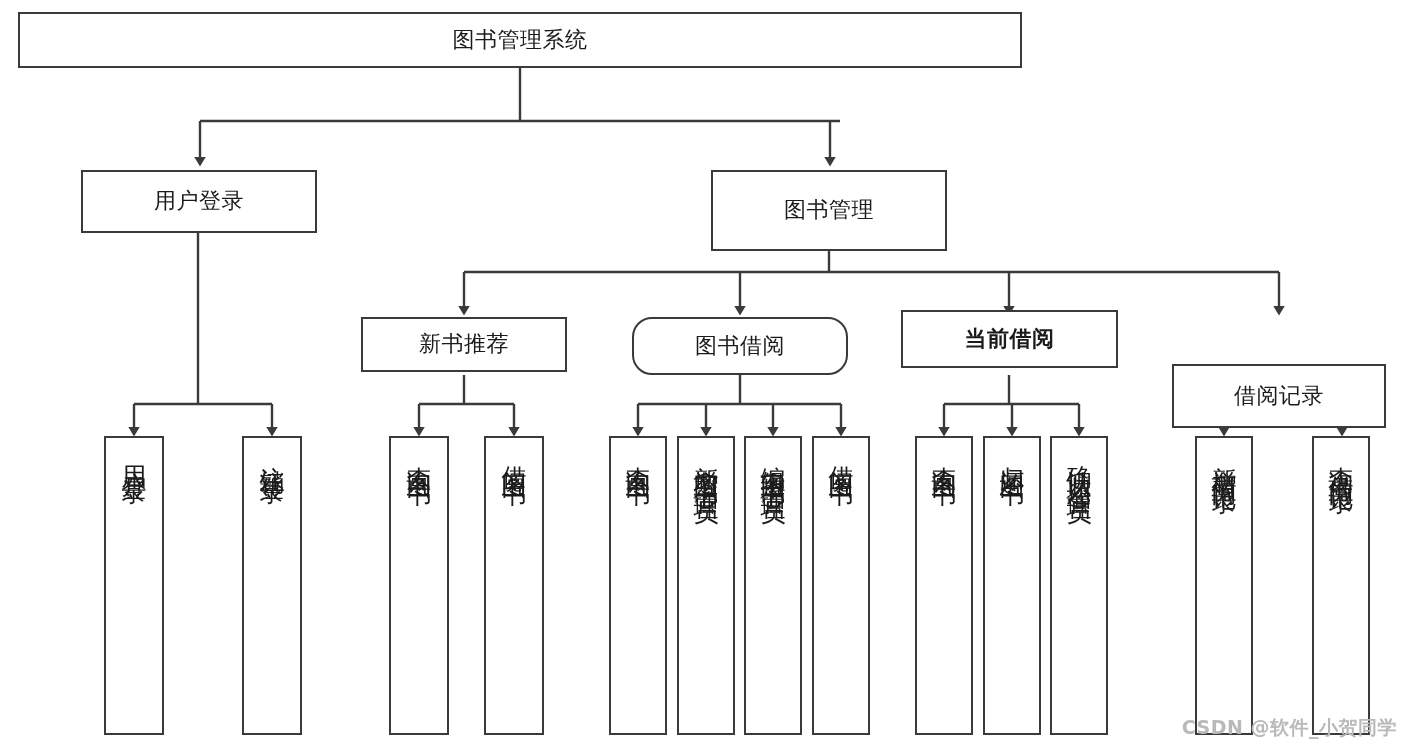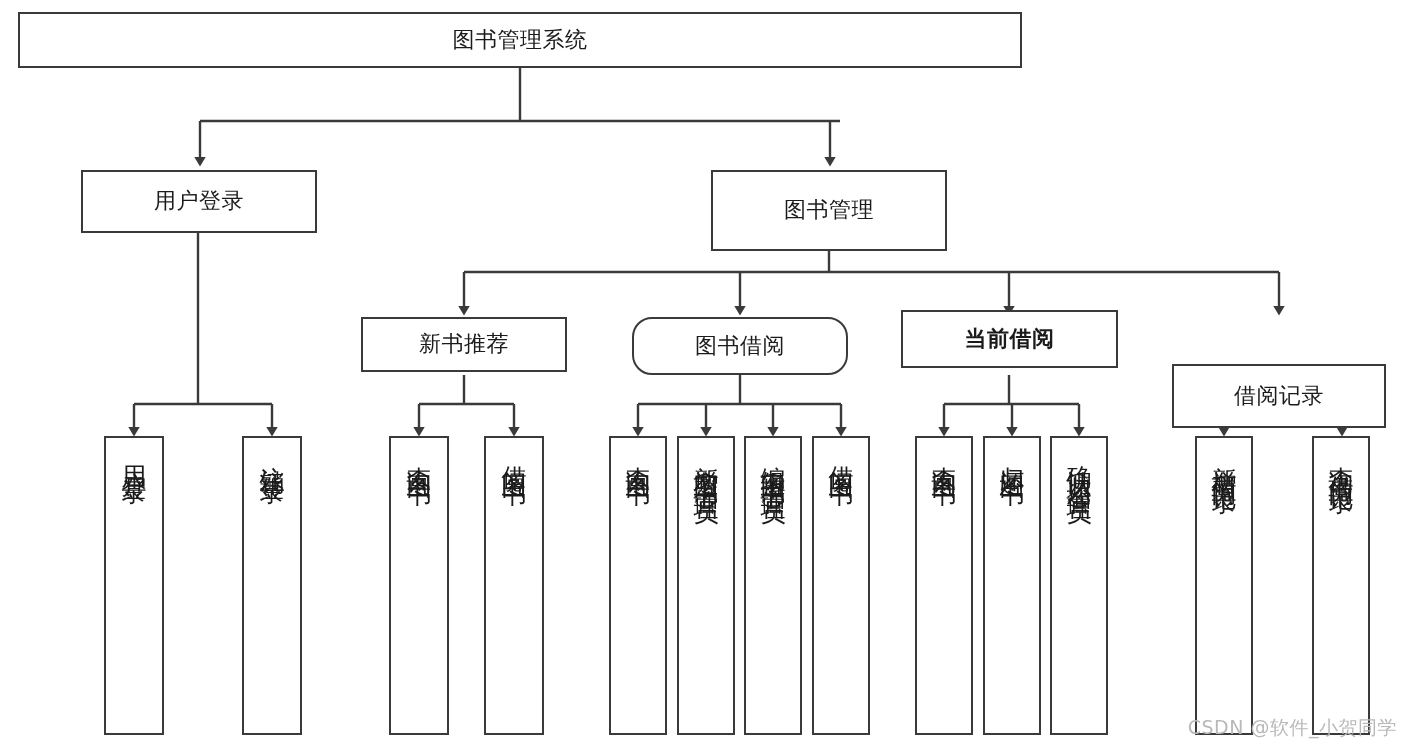--- a/index.html
+++ b/index.html
@@ -66,20 +66,21 @@
   }
   .watermark {
     position: absolute;
     right: 8px;
     bottom: 6px;
     font-size: 19px;
     color: #b9b9b9;
     letter-spacing: 0.5px;
     z-index: 3;
     white-space: nowrap;
+    font-weight: bold;
   }
 </style>
 </head>
 <body>
 
 <div id="canvas">
 
   <svg id="edges" viewBox="0 0 1405 747">
     <defs>
       <marker id="arrow" markerWidth="10" markerHeight="12" refX="1.5" refY="6" orient="auto" markerUnits="userSpaceOnUse">

